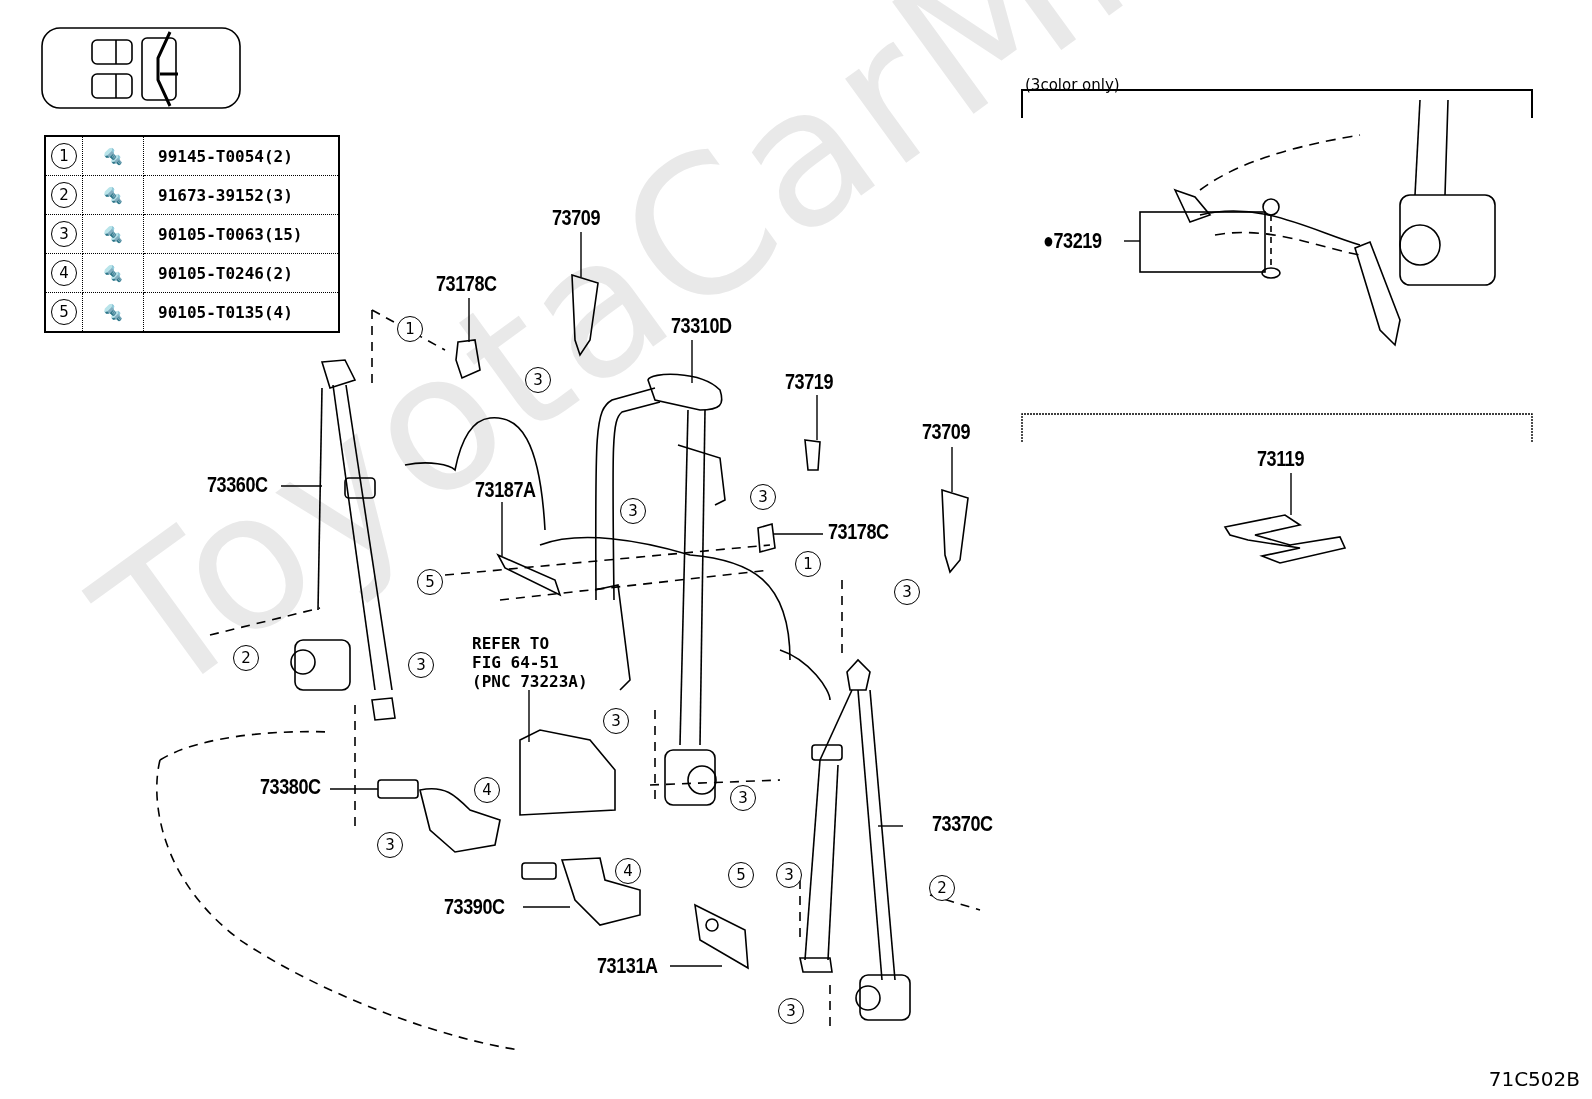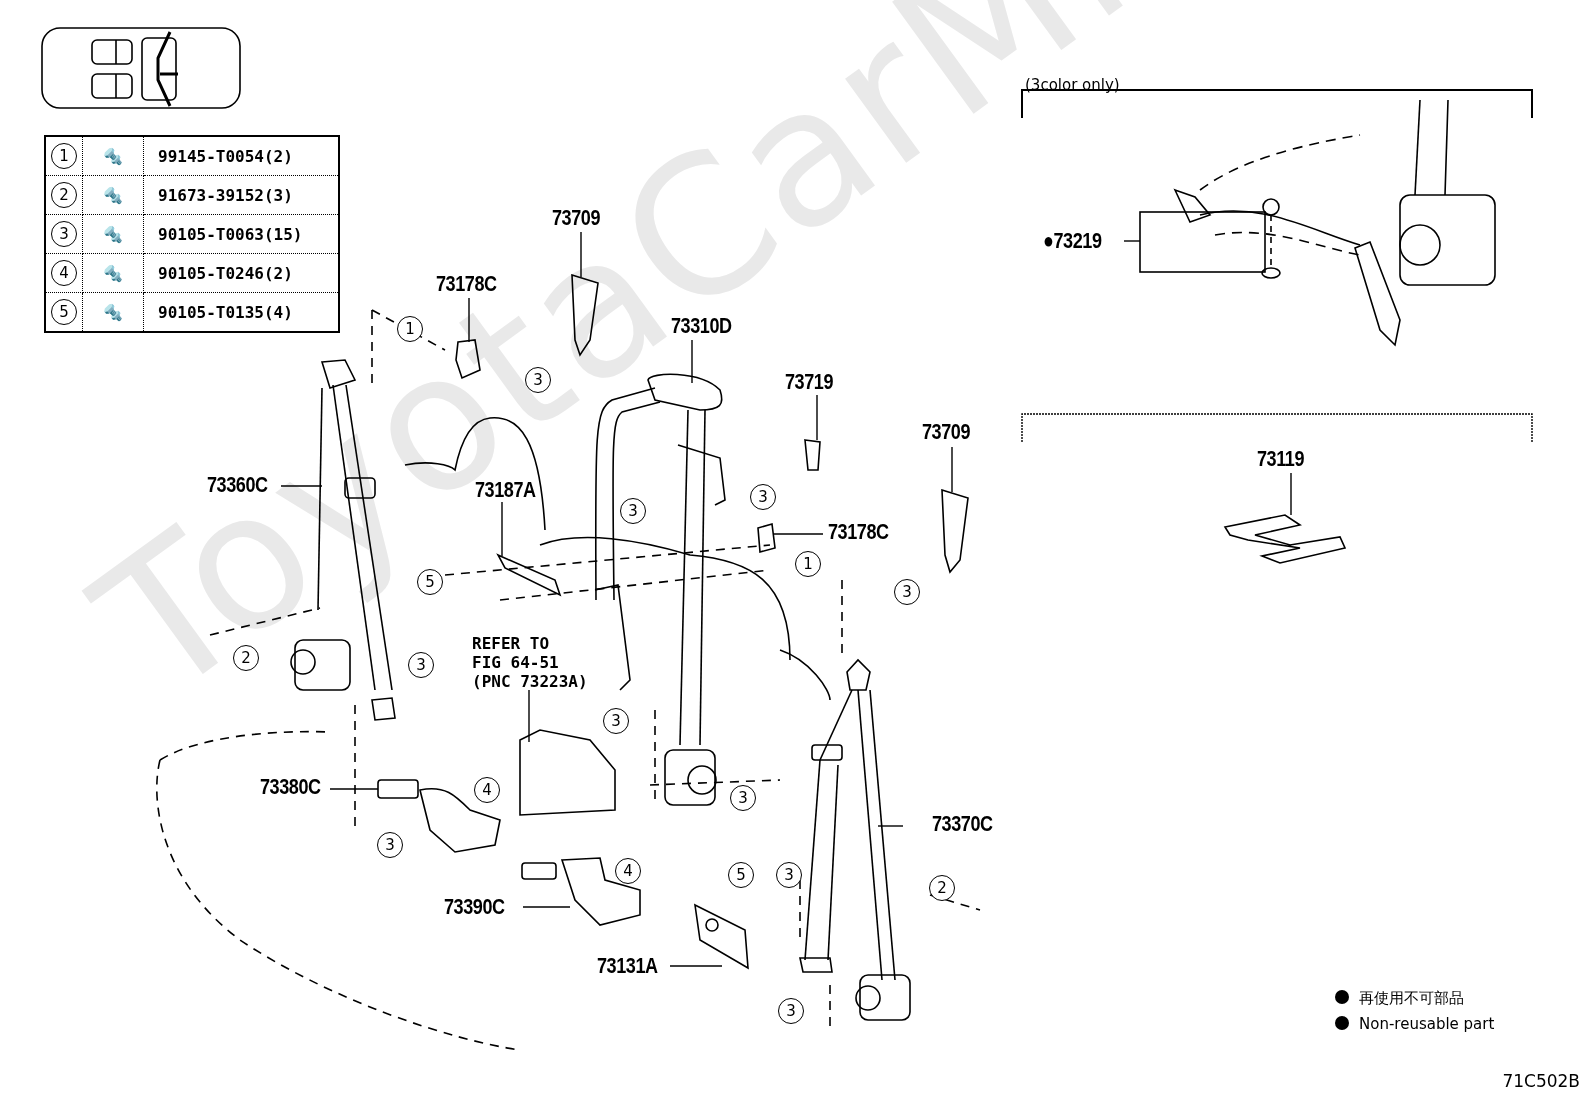--- a/index.html
+++ b/index.html
@@ -21,21 +21,21 @@
   table.bolts td { border: 1px dotted #000; height: 38px; padding: 0; }
   table.bolts td.num { width: 36px; text-align: center; }
   table.bolts td.ico { width: 60px; text-align: center; }
   table.bolts td.pn { width: 180px; font-family: "DejaVu Sans Mono", monospace; font-weight: bold;
                       font-size: 16px; padding-left: 14px; }
   .circ { display: inline-block; width: 24px; height: 24px; border: 1.5px solid #000; border-radius: 50%;
           font-size: 15px; line-height: 24px; text-align: center; }
   .legend { position: absolute; left: 1335px; top: 985px; font-size: 15px; line-height: 26px; }
   .legend .dot { display: inline-block; width: 14px; height: 14px; background: #000; border-radius: 50%;
                  margin-right: 10px; vertical-align: -1px; }
-  .code { position: absolute; right: 12px; bottom: 8px; font-size: 17px; margin-left: 48px; }
+  .code { position: absolute; right: 12px; bottom: 8px; font-size: 20px; margin-left: 48px; }
 </style>
 </head>
 <body>
 
 <div id="stage">
 
   <div class="watermark">ToyotaCarMine.ru</div>
 
   <svg width="1592" height="1099" style="position:absolute;left:0;top:0" fill="none" stroke="#000" stroke-width="1.6">
 
@@ -236,19 +236,15 @@
   <span class="circ" style="position:absolute;left:730px;top:785px;background:#fff">3</span>
   <span class="circ" style="position:absolute;left:474px;top:777px;background:#fff">4</span>
   <span class="circ" style="position:absolute;left:776px;top:862px;background:#fff">3</span>
   <span class="circ" style="position:absolute;left:615px;top:858px;background:#fff">4</span>
   <span class="circ" style="position:absolute;left:728px;top:862px;background:#fff">5</span>
   <span class="circ" style="position:absolute;left:778px;top:998px;background:#fff">3</span>
   <span class="circ" style="position:absolute;left:929px;top:875px;background:#fff">2</span>
 
   <div class="note" style="left:1025px;top:76px">(3color only)</div>
 
-  <div class="legend">
-    <div><span class="dot"></span><span>再使用不可部品</span></div>
-    <div><span class="dot"></span><span>Non-reusable part</span></div>
-  </div>
 
   <div class="code">71C502B</div>
 </div>
 
 </body></html>

